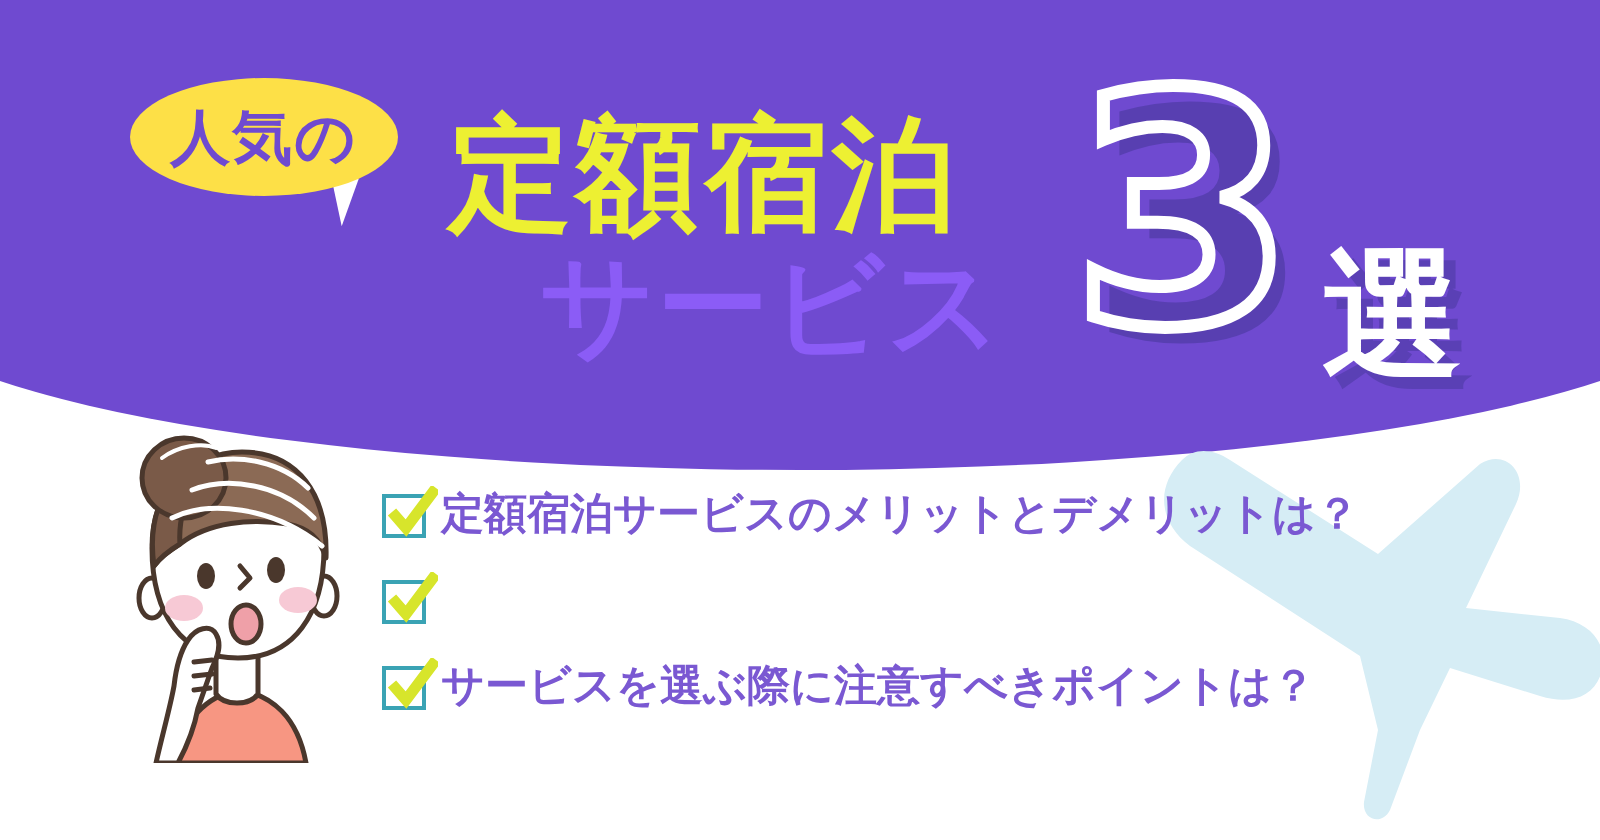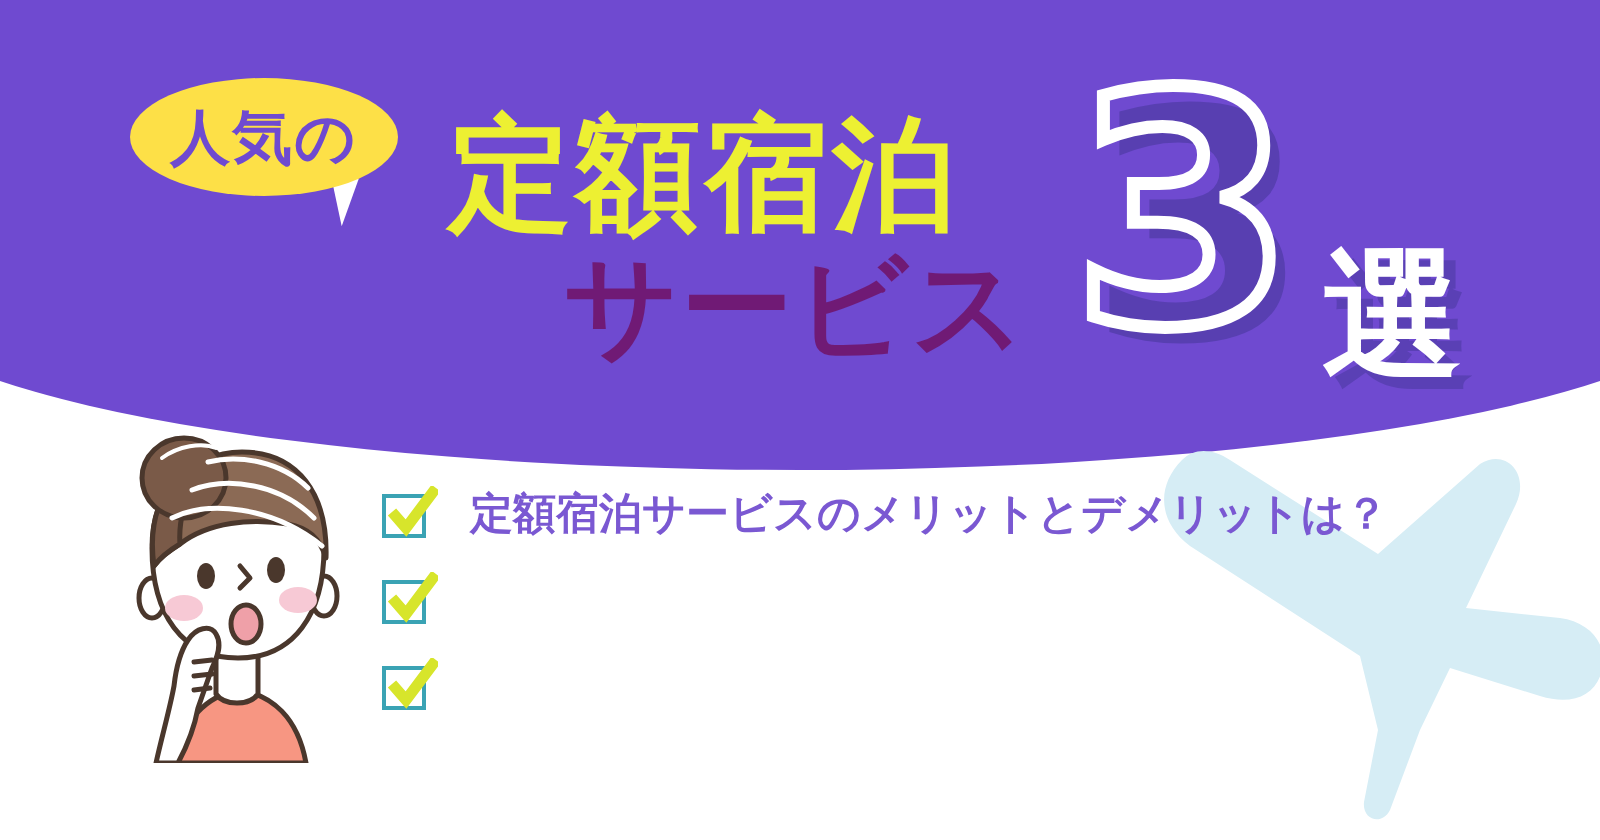--- a/index.html
+++ b/index.html
@@ -81,26 +81,26 @@
     font-size: 124px;
     font-weight: 700;
     color: #EDF032;
     letter-spacing: 4px;
     line-height: 1.1;
     white-space: nowrap;
     margin-top: 44px;
   }
   #title-line2 {
     position: absolute;
-    left: 564px;
+    left: 540px;
     top: 245px;
-    font-family: Liberation Sans, sans-serif;
+    font-family: Liberation Serif, serif;
     font-size: 112px;
     font-weight: 700;
-    color: #701a75;
+    color: #8b5cf6;
     letter-spacing: 2px;
     line-height: 1.1;
     white-space: nowrap;
   }
 
   
   #count-number {
     position: absolute;
     left: 1072px;
     top: 52px;
@@ -152,21 +152,21 @@
     left: 382px;
     top: 490px;
     z-index: 5;
     display: flex;
     flex-direction: column;
     gap: 38px;
   }
   .check-row {
     display: flex;
     align-items: center;
-    gap: 40px;
+    gap: 11px;
   }
   .check-mark-box {
     position: relative;
     width: 48px;
     height: 48px;
     flex: 0 0 48px;
   }
   .check-mark-box .box {
     position: absolute;
     left: 0; top: 4px;
@@ -304,17 +304,18 @@
       </span>
     </div>
 
     <div class="check-row">
       <span class="check-mark-box">
         <span class="box"></span>
         <svg class="tick" viewBox="0 0 52 52" xmlns="http://www.w3.org/2000/svg">
           <path d="M 6 26 L 20 42 L 50 2" fill="none" stroke="#D7E52B" stroke-width="11" stroke-linecap="butt" stroke-linejoin="miter"></path>
         </svg>
       </span>
+      <span class="check-label">サービスを選ぶ際に注意すべきポイントは？</span>
     </div>
 
   </div>
 
 </div>
 
 </body></html>

